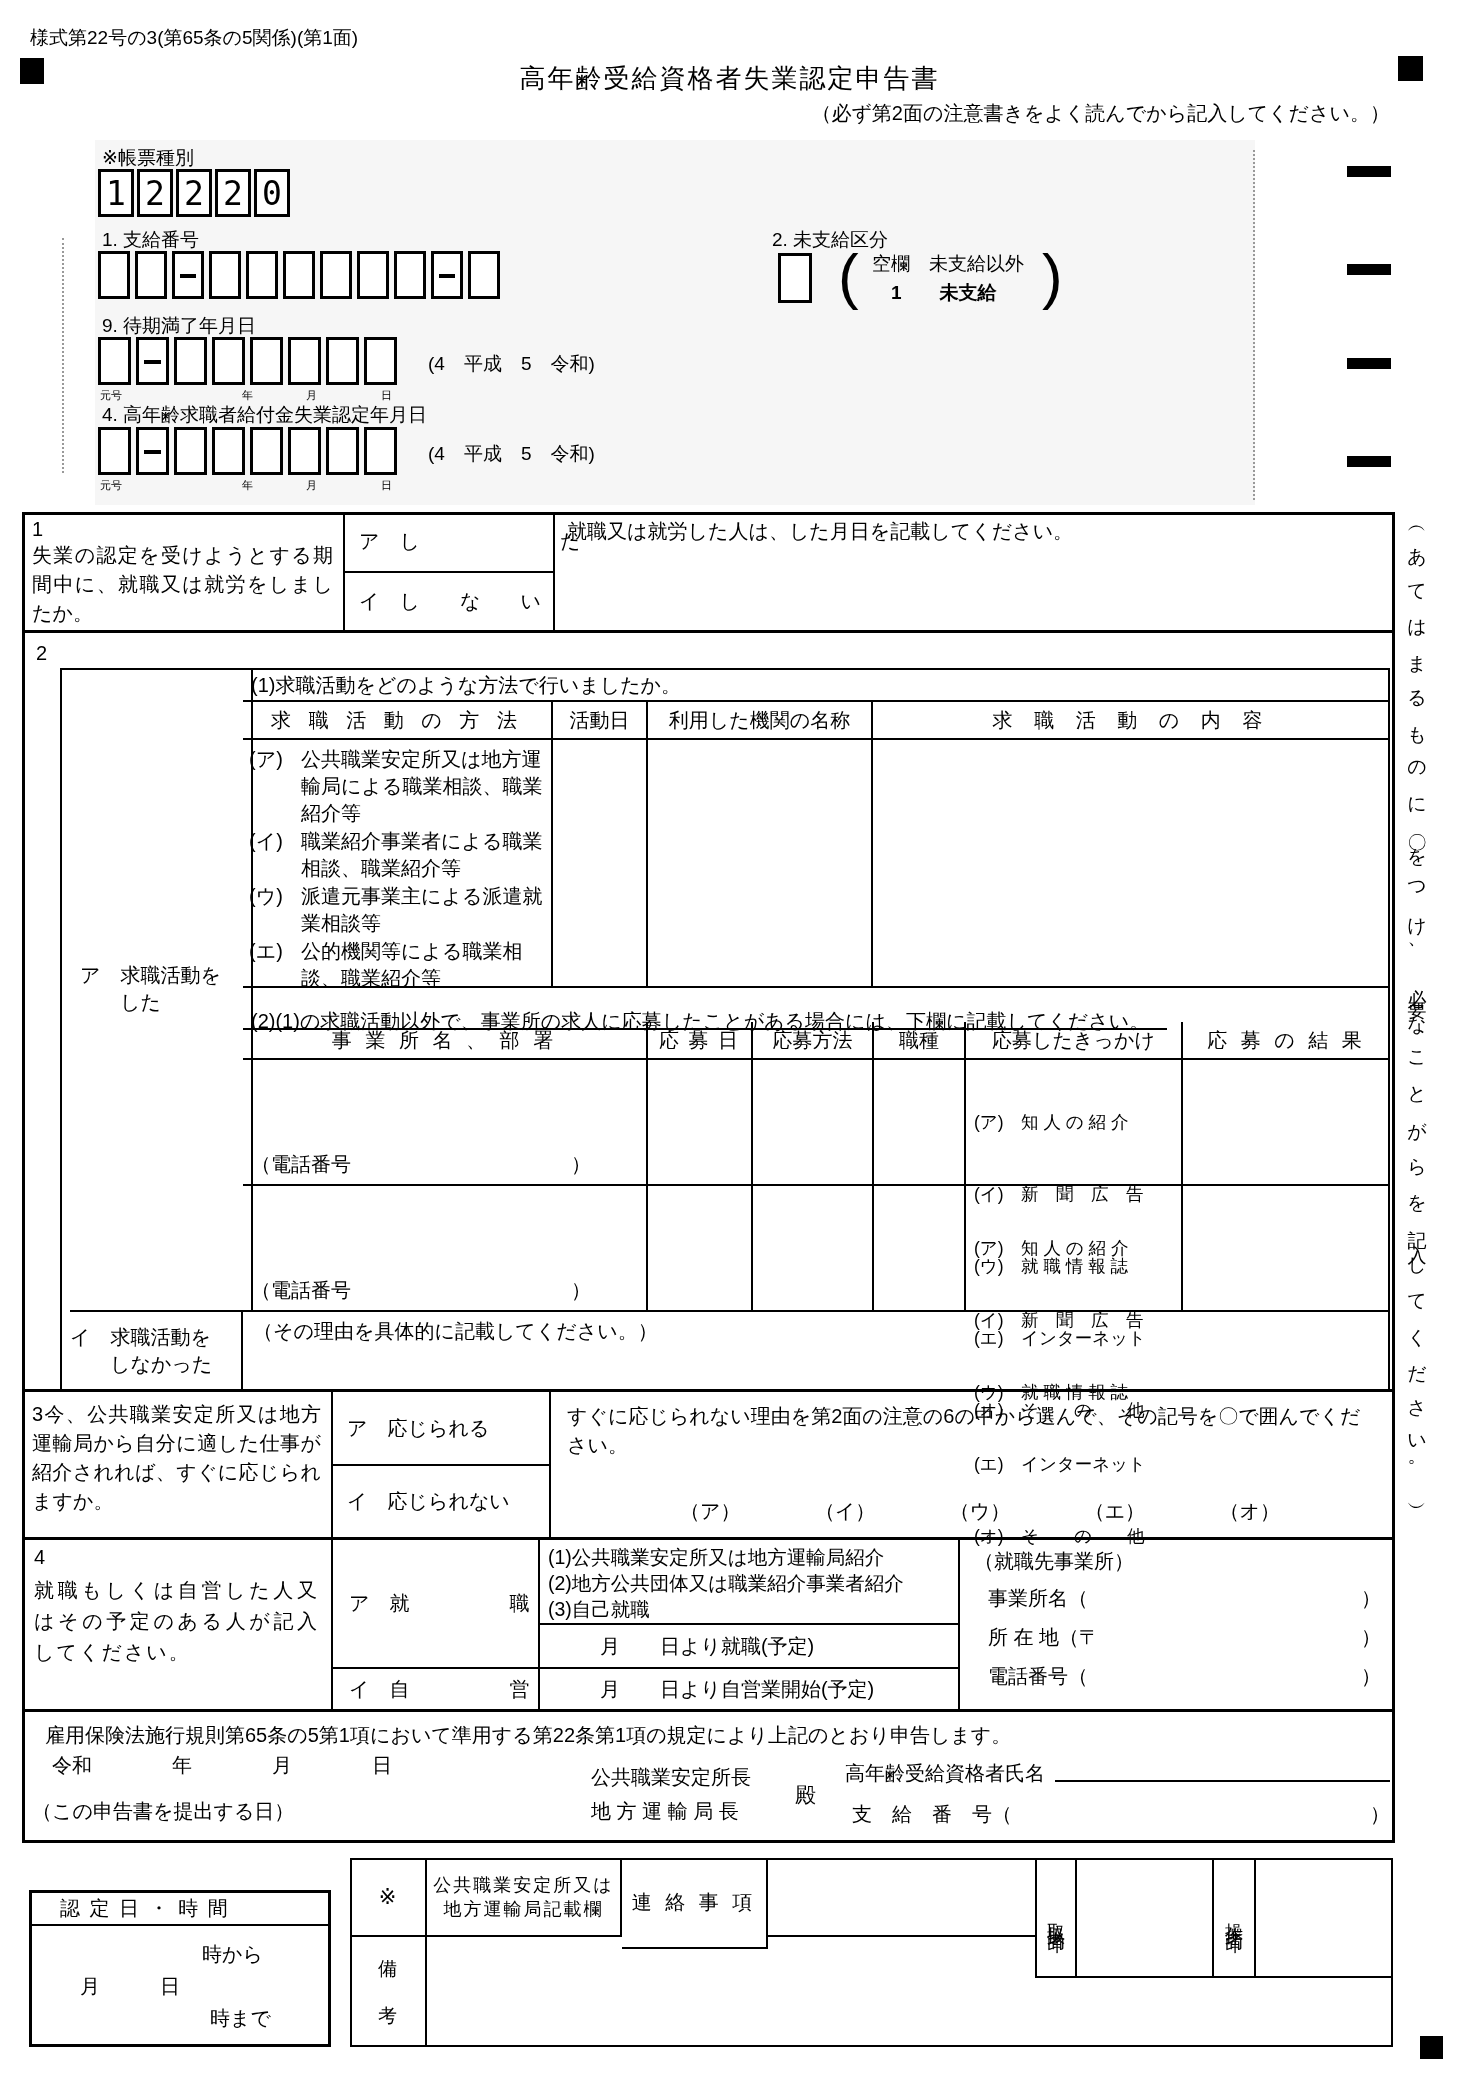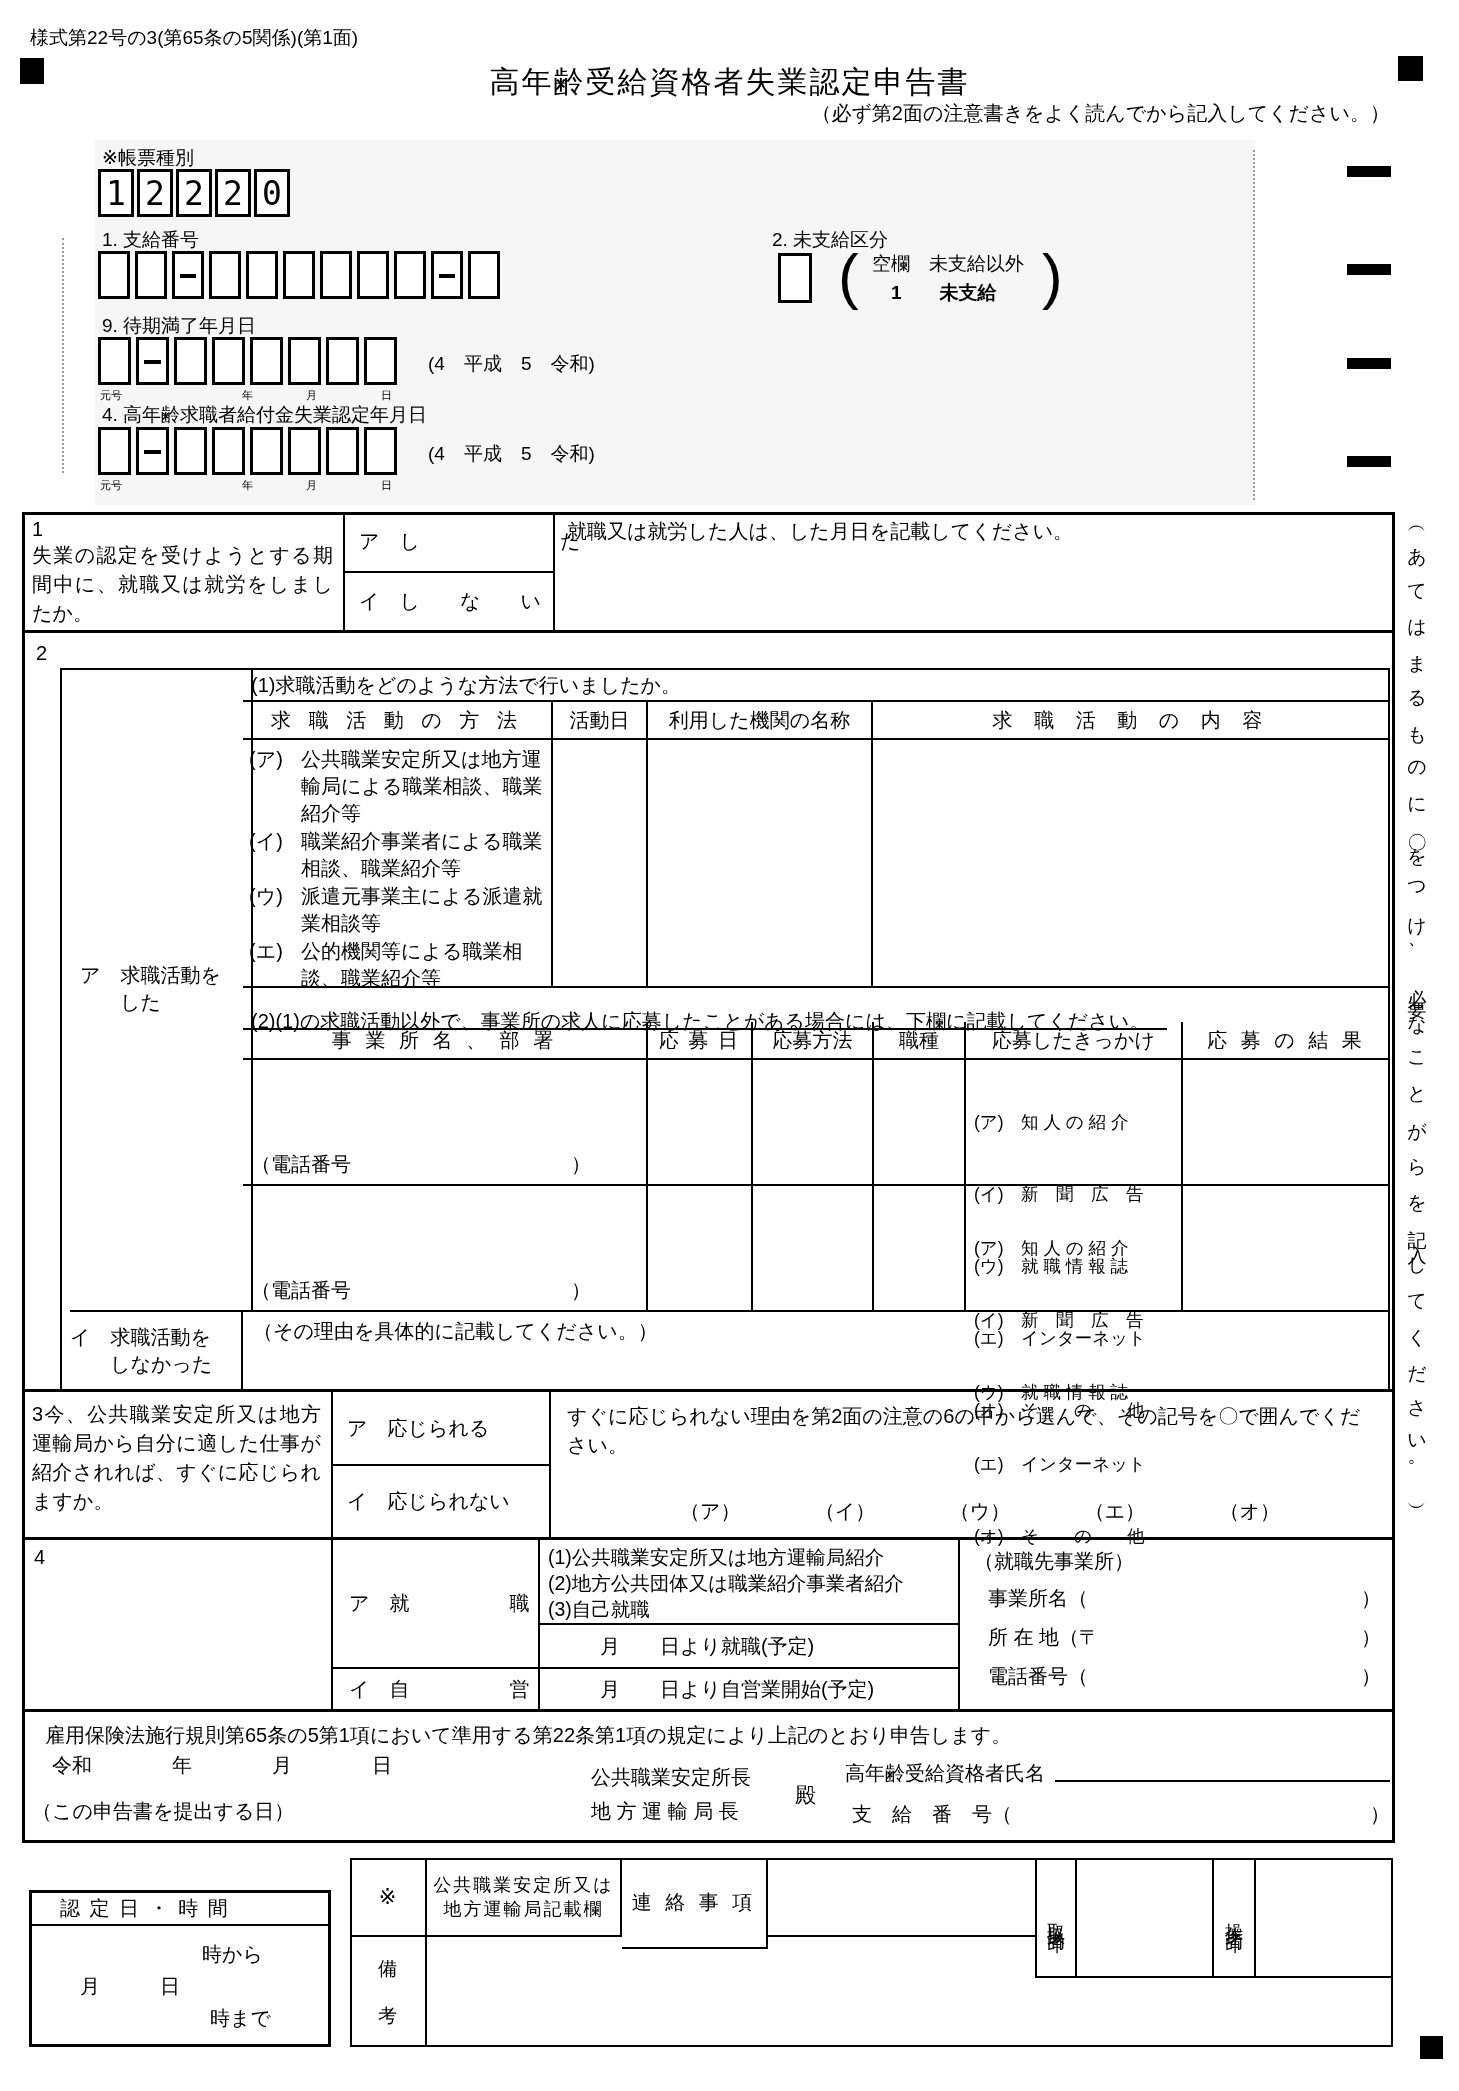--- a/index.html
+++ b/index.html
@@ -19,21 +19,21 @@
   .mark{position:absolute;background:#000;width:44px;height:11px;}
   .graypanel{position:absolute;background:#f6f6f6;}
   .dotted{position:absolute;border-left:2px dotted #999;width:0;}
   .vcenter{display:flex;flex-direction:column;justify-content:center;}
   .vert{writing-mode:vertical-rl;}
   .flexline{display:flex;align-items:center;}
   .sp{flex:1;}
   .ls2{letter-spacing:2px;} .ls4{letter-spacing:4px;} .ls6{letter-spacing:6px;} .ls8{letter-spacing:8px;}
   .hdr{display:flex;align-items:center;justify-content:center;text-align:center;}
   .small{font-size:11px;}
-  .f18{font-size:18px;} .f19{font-size:19px;} .f20{font-size:20px;} .f21{font-size:21px;} .f23{font-size:30px;}
+  .f18{font-size:18px;} .f19{font-size:19px;} .f20{font-size:20px;} .f21{font-size:21px;} .f23{font-size:26px;}
   .methods .mrow{display:flex;margin-bottom:1px;}
   .methods .mlabel{width:52px;flex:none;}
   .methods .mtext{flex:1;}
   .justify{text-align:justify;}
 </style>
 </head>
 <body>
 
 <div class="page">
 
@@ -247,20 +247,21 @@
   <div class="c" style="left:680px;top:1498px;width:600px;height:30px;display:flex;justify-content:space-between;">
     <span class="f20">（ア）</span>
     <span class="f20">（イ）</span>
     <span class="f20">（ウ）</span>
     <span class="f20">（エ）</span>
     <span class="f20">（オ）</span>
   </div>
 
   <div class="c br bb3" style="left:22px;top:1540px;width:311px;height:172px;padding:6px 12px;">
     <div class="f20">4</div>
+    <div class="f20 justify ls2" style="line-height:31px;margin-top:6px;">就職もしくは自営した人又はその予定のある人が記入してください。</div>
   </div>
   <div class="c br bb vcenter" style="left:333px;top:1540px;width:207px;height:129px;padding-left:16px;">
     <span class="f20" style="white-space:pre;">ア　就　　　　　職</span>
   </div>
   <div class="c br bb3 vcenter" style="left:333px;top:1669px;width:207px;height:43px;padding-left:16px;">
     <span class="f20" style="white-space:pre;">イ　自　　　　　営</span>
   </div>
   <div class="c br bb" style="left:540px;top:1540px;width:420px;height:85px;padding:4px 8px;font-size:19.5px;line-height:26px;">
     <div>(1)公共職業安定所又は地方運輸局紹介</div>
     <div>(2)地方公共団体又は職業紹介事業者紹介</div>

